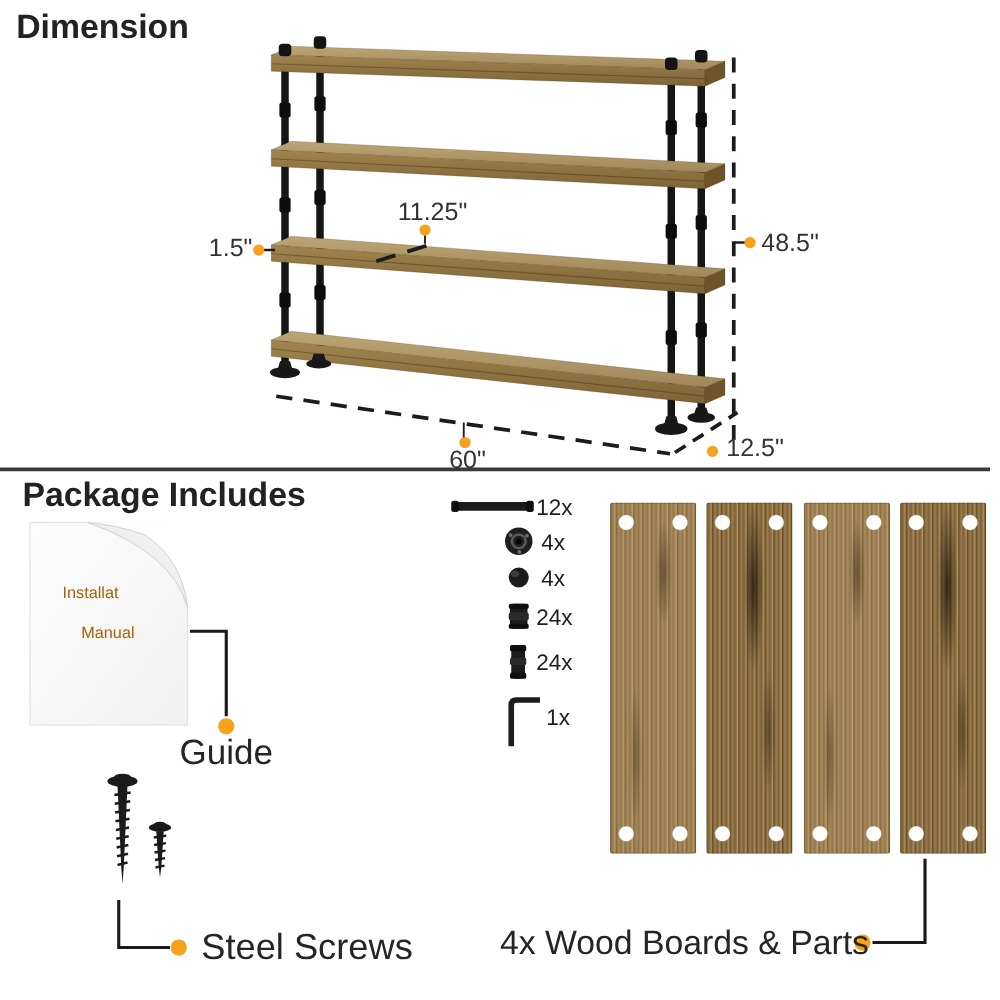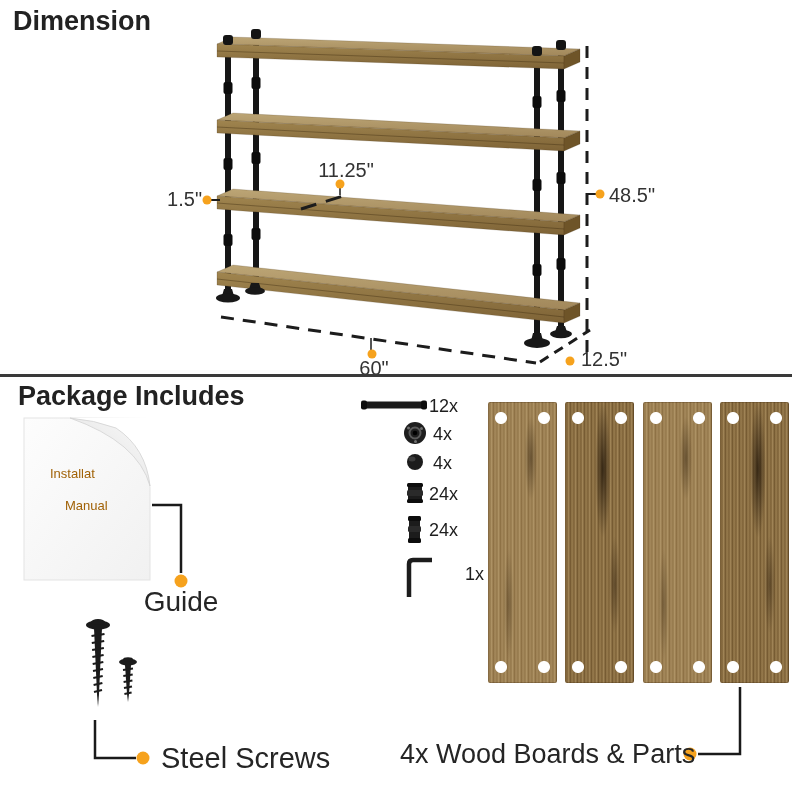--- a/index.html
+++ b/index.html
@@ -252,20 +252,20 @@
 
   <div class="abs big-label" style="left:161px;top:744px;font-size:29px;">Steel Screws</div>
   <div class="abs big-label center" style="left:131px;top:588px;width:100px;">Guide</div>
   <div class="abs big-label right" style="left:400px;top:741px;width:276px;font-size:27px;">4x Wood Boards &amp; Parts</div>
 
   <div class="abs qty-label" style="left:429px;top:397px;">12x</div>
   <div class="abs qty-label" style="left:433px;top:425px;">4x</div>
   <div class="abs qty-label" style="left:433px;top:454px;">4x</div>
   <div class="abs qty-label" style="left:429px;top:485px;">24x</div>
   <div class="abs qty-label" style="left:429px;top:521px;">24x</div>
-  <div class="abs qty-label" style="left:437px;top:565px;margin-left:28px;">1x</div>
+  <div class="abs qty-label" style="left:437px;top:565px;">1x</div>
 
   <div class="board light" style="left:488px;"></div>
   <div class="board dark" style="left:565px;"></div>
   <div class="board light" style="left:643px;"></div>
   <div class="board dark" style="left:720px;"></div>
 
 </div>
 
 </body></html>

